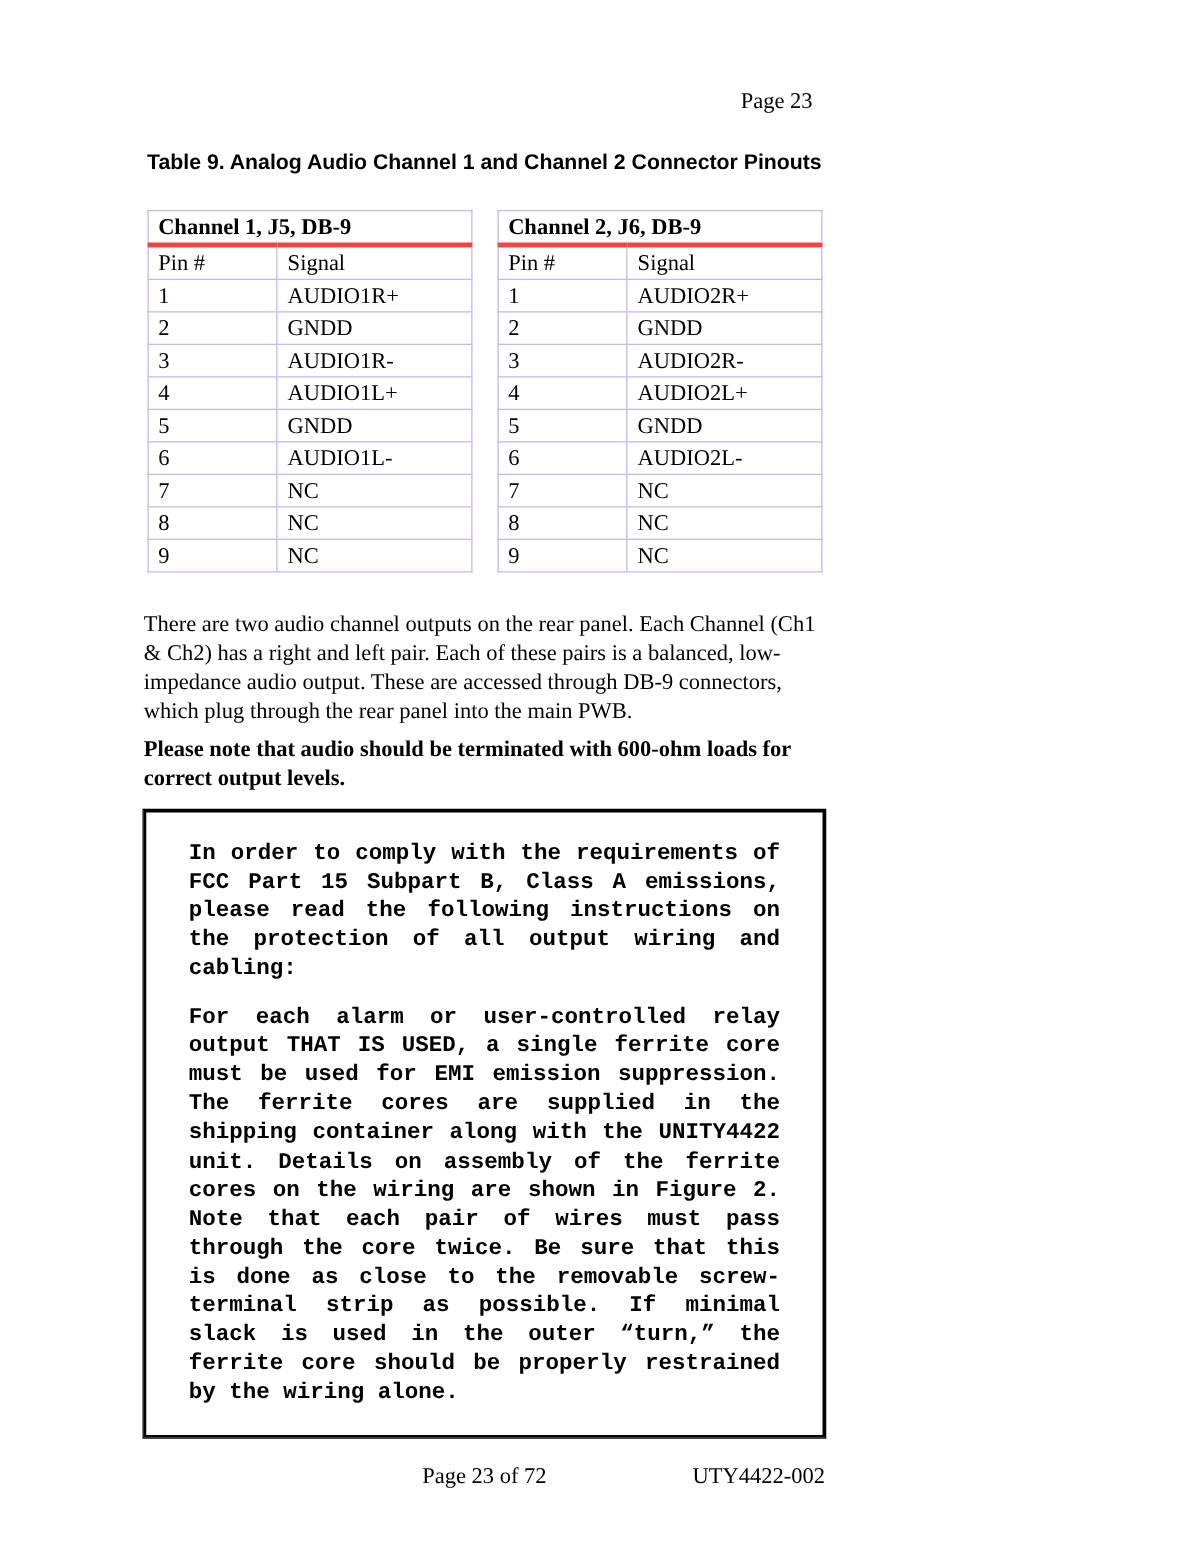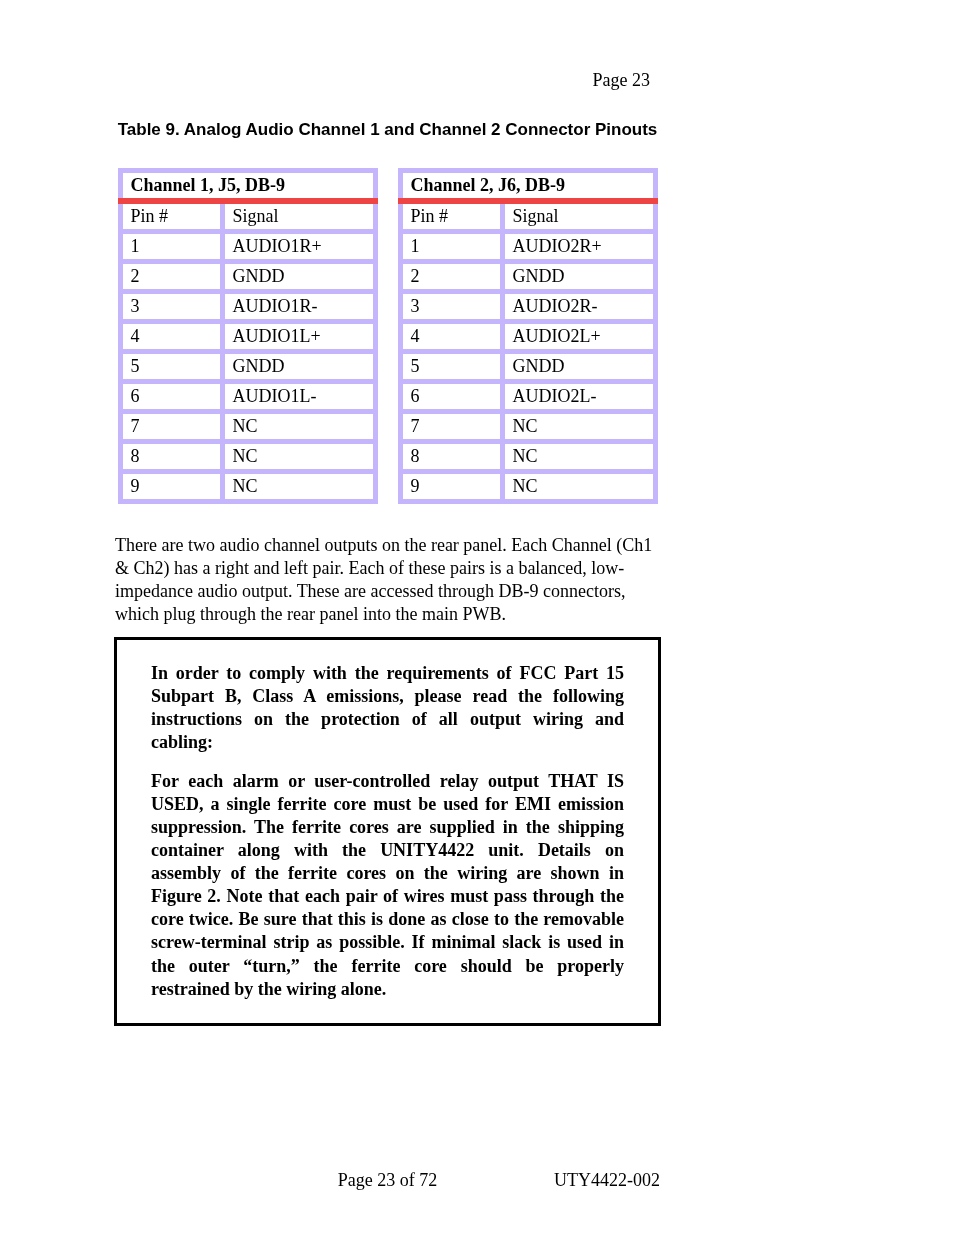--- a/index.html
+++ b/index.html
@@ -34,32 +34,32 @@
     display: flex;
     justify-content: center;
     gap: 20px;
     margin-bottom: 30px;
   }
   table.pinout {
     border-collapse: collapse;
     width: 260px;
   }
   table.pinout td, table.pinout th {
-    border: 5px solid #c4b5fd;
+    border: 1px solid #c4b5fd;
     padding: 2px 8px;
     font-size: 18px;
     text-align: left;
     font-weight: normal;
   }
   table.pinout .header-row td {
     font-weight: bold;
     border-bottom: 3px solid #000;
   }
   table.pinout .subhead td {
-    border-top: 6px solid #ef4444;
+    border-top: 4px solid #ef4444;
   }
   .sec-head {
     font-family: Arial, Helvetica, sans-serif;
     font-weight: bold;
     font-size: 17px;
     margin-top: 24px;
     margin-bottom: 8px;
   }
   .sec-num {
     display: inline-block;
@@ -81,20 +81,21 @@
     outline: 1px solid #000;
     padding: 22px 34px 18px 34px;
     margin-top: 12px;
   }
   .box p {
     font-weight: bold;
     font-size: 18px;
     text-align: justify;
     line-height: 1.28;
     margin: 0 0 16px 0;
+    font-family: Liberation Mono, monospace;
   }
   .box p:last-child { margin-bottom: 4px; }
   .footer {
     position: absolute;
     bottom: 44px;
     left: 115px;
     right: 100px;
     font-size: 18px;
     display: flex;
     justify-content: space-between;
@@ -209,20 +210,21 @@
           </tr>
       <tr>
             <td>9</td>
             <td>NC</td>
           </tr>
     </tbody>
       </table>
   </div>
 
   <p class="body-para">There are two audio channel outputs on the rear panel.  Each Channel (Ch1 &amp; Ch2) has a right and left pair.  Each of these pairs is a balanced, low-impedance audio output.  These are accessed through DB-9 connectors, which plug through the rear panel into the main PWB.</p>
+  <p class="bold-note">Please note that audio should be terminated with 600-ohm loads for correct output levels.</p>
 
 
   <div class="box">
     <p>In order to comply with the requirements of FCC Part 15 Subpart B, Class A emissions, please read the following instructions on the protection of all output wiring and cabling:</p>
     <p>For each alarm or user-controlled relay output THAT IS USED, a single ferrite core must be used for EMI emission suppression.  The ferrite cores are supplied in the shipping container along with the UNITY4422 unit.  Details on assembly of the ferrite cores on the wiring are shown in Figure 2.  Note that each pair of wires must pass through the core twice.  Be sure that this is done as close to the removable screw-terminal strip as possible.  If minimal slack is used in the outer “turn,” the ferrite core should be properly restrained by the wiring alone.</p>
   </div>
 
   <div class="footer">
     <span class="center">Page 23 of 72</span>
     <span class="right">UTY4422-002</span>

